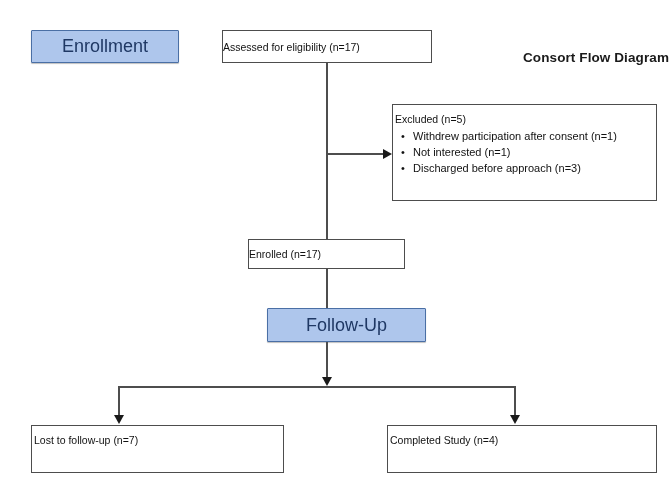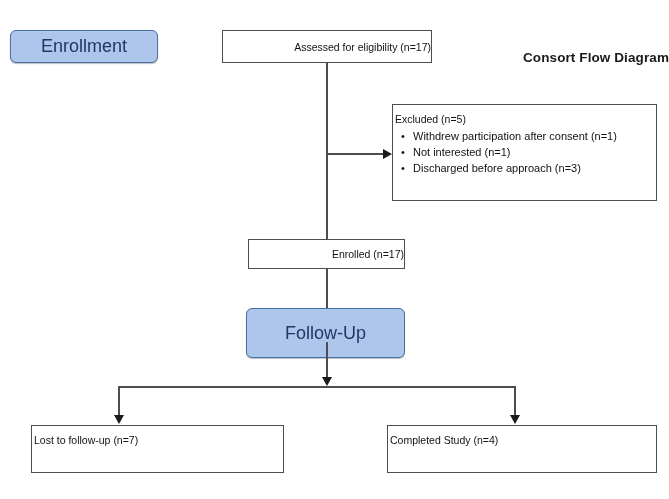--- a/index.html
+++ b/index.html
@@ -32,47 +32,48 @@
     letter-spacing: 0.1px;
     margin-top: 48px;
   }
 
   
   .stage-badge {
     position: absolute;
     box-sizing: border-box;
     background: #AEC6EC;
     border: 1.4px solid #4A6FA5;
-    border-radius: 6px;
+    border-radius: 1px;
     display: flex;
     align-items: center;
     justify-content: center;
     color: #1F3864;
     font-size: 18px;
     font-weight: 400;
     box-shadow: 0 1px 1px rgba(0,0,0,0.25);
+    margin-left: 21px;
   }
 
   
   .node-box {
     position: absolute;
     box-sizing: border-box;
     background: #ffffff;
     border: 1.2px solid #4d4d4d;
   }
   .node-box .node-title {
     font-size: 10.5px;
     color: #111111;
     line-height: 14px;
     white-space: nowrap;
   }
   .node-box.centered {
     display: flex;
     align-items: center;
-    justify-content: flex-end;
+    justify-content: flex-start;
   }
   .node-box.padded {
     padding: 7px 9px 5px 2px;
   }
 
   .bullet-list {
     list-style: none;
     margin: 2px 0 0 0;
     padding: 0 0 0 18px;
   }
@@ -148,21 +149,21 @@
       <li>Discharged before approach (n=3)</li>
     </ul>
   </div>
 
   <div class="node-box centered" style="left:248px; top:239px; width:157px; height:30px;">
     <span class="node-title">Enrolled (n=17)</span>
   </div>
 
   <div class="conn conn-v" style="left:326px; top:269px; height:40px;"></div>
 
-  <div class="stage-badge" style="left:246px; top:308px; width:159px; height:50px;">
+  <div class="stage-badge" style="left:246px; top:308px; width:159px; height:34px;">
     <span>Follow-Up</span>
   </div>
 
   <div class="conn conn-v" style="left:326px; top:342px; height:36px;"></div>
   <div class="arrow-down" style="left:322px; top:377px;"></div>
 
   <div class="conn conn-h" style="left:118px; top:386px; width:397px;"></div>
 
   <div class="conn conn-v" style="left:118px; top:386px; height:31px;"></div>
   <div class="arrow-down" style="left:114px; top:415px;"></div>

